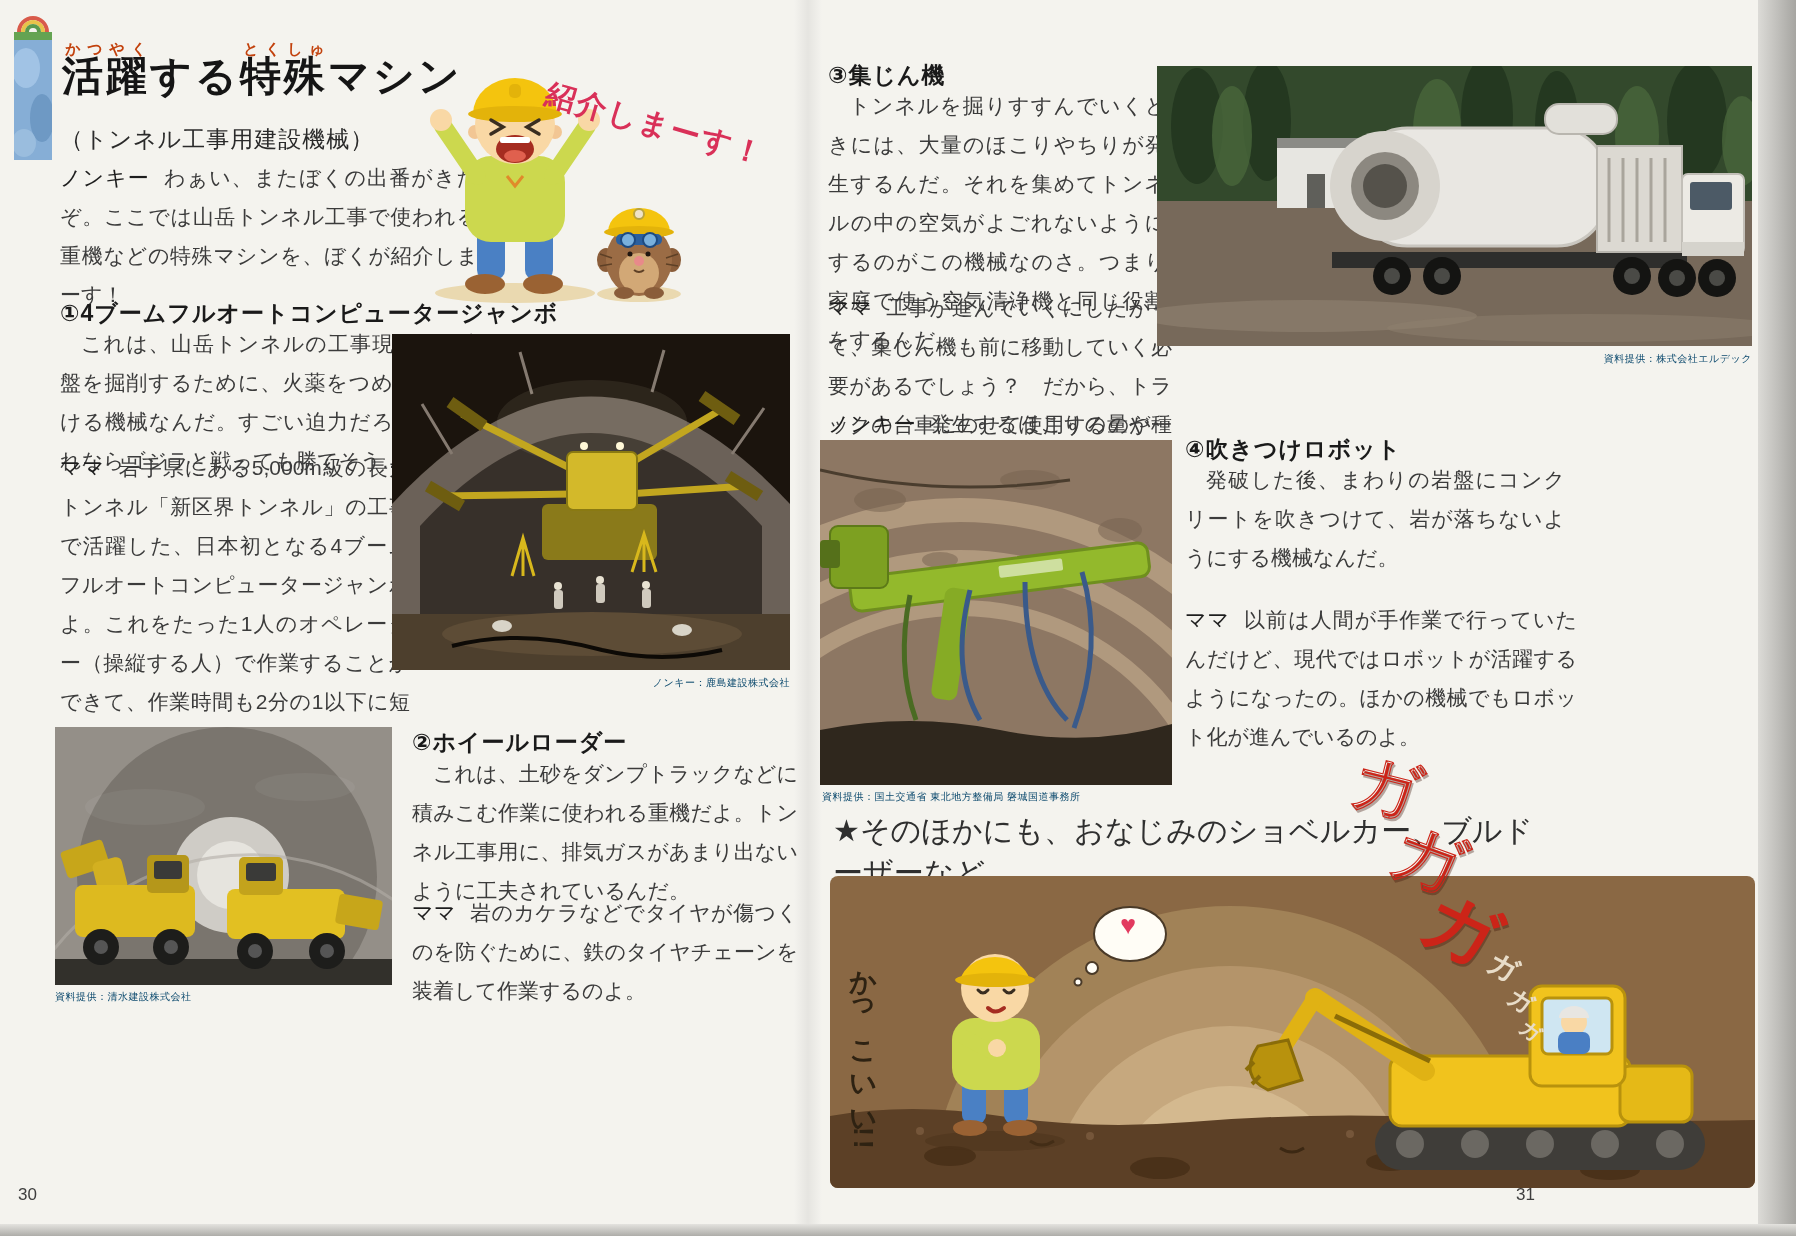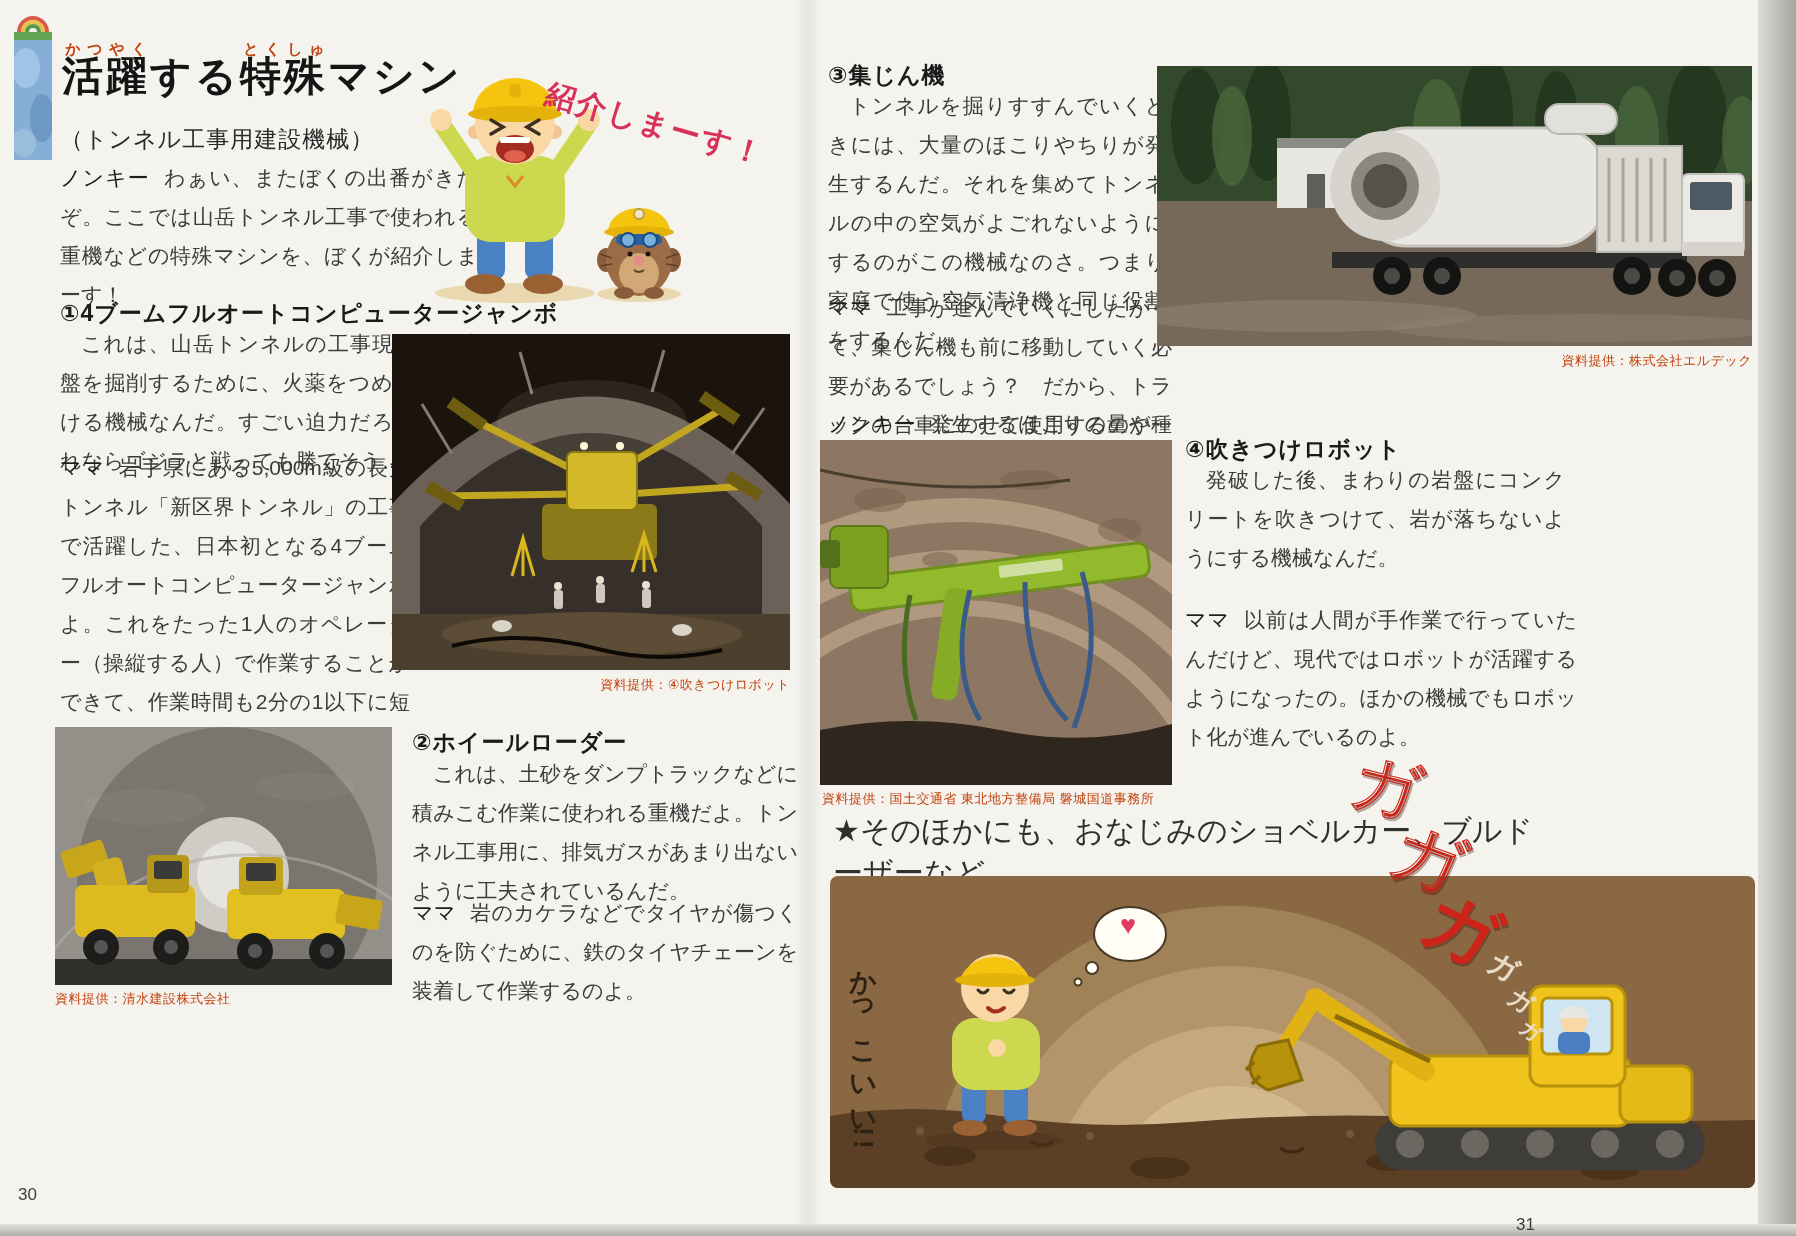--- a/index.html
+++ b/index.html
@@ -11,21 +11,21 @@
   .edge-bottom{left:0;top:1224px;width:1796px;height:12px;background:linear-gradient(#e4e3df,#aeadA9);}
   .gutter{left:794px;top:0;width:28px;height:1236px;background:linear-gradient(90deg,rgba(0,0,0,0),rgba(0,0,0,.06),rgba(0,0,0,0));}
   
   .title{left:62px;top:42px;font-size:41px;font-weight:bold;color:#151515;letter-spacing:3px;}
   .title ruby rt{font-size:15px;font-weight:bold;letter-spacing:0;color:#c2410c;}
   .subtitle{left:60px;top:124px;font-size:23px;color:#2a2a2a;letter-spacing:1px;}
   .txt{font-size:21px;line-height:39px;text-align:justify;color:#3b3b3b;}
   .txt .speaker{font-weight:normal;color:#1d1d1d;margin-right:14px;}
   .indent{text-indent:1em;}
   .heading{font-size:23px;font-weight:bold;color:#1a1a1a;letter-spacing:1px;}
-  .credit{font-size:13px;color:#c2410c;letter-spacing:.5px;}
+  .credit{font-size:10px;color:#0c4a6e;letter-spacing:.5px;}
   .pagenum{font-size:17px;color:#3e3e3e;}
   .photo{overflow:hidden;background:#222;}
   .photo svg{display:block;}
   
   .shoukai{left:552px;top:74px;font-size:30px;font-weight:800;color:#d93058;letter-spacing:2px;
            transform:rotate(16deg);transform-origin:left top;white-space:nowrap;}
   
   .footnote{font-size:30px;color:#2f2f2f;line-height:42px;}
   .footnote .l2{padding-left:24px;}
   
@@ -152,21 +152,21 @@
       <circle cx="166" cy="252" r="4" fill="#e8e2d2"></circle>
       <circle cx="208" cy="246" r="4" fill="#e8e2d2"></circle>
       <circle cx="254" cy="251" r="4" fill="#e8e2d2"></circle>
       <path d="M120,242 L131,204 L142,242 M131,204 L131,242" stroke="#d8b81c" stroke-width="3" fill="none"></path>
       <path d="M240,238 L252,200 L264,238 M252,200 L252,238" stroke="#d8b81c" stroke-width="3" fill="none"></path>
       <path d="M60,312 q70,-18 150,4 q60,14 120,0" stroke="#0d0a06" stroke-width="4" fill="none"></path>
       <ellipse cx="110" cy="292" rx="10" ry="6" fill="#d8d4c8"></ellipse>
       <ellipse cx="290" cy="296" rx="10" ry="6" fill="#d8d4c8"></ellipse>
     </svg>
   </div>
-  <div class="abs credit" style="left:392px;top:676px;width:398px;text-align:right;">資料提供：④吹きつけロボット</div>
+  <div class="abs credit" style="left:392px;top:676px;width:398px;text-align:right;">ノンキー：鹿島建設株式会社</div>
 
   <div class="abs photo" style="left:55px;top:727px;width:337px;height:258px;">
     <svg width="337" height="258" viewBox="0 0 337 258">
       <rect width="337" height="258" fill="#6e6962"></rect>
       <circle cx="170" cy="145" r="250" fill="#948f88"></circle>
       <circle cx="172" cy="150" r="150" fill="#7a756e"></circle>
       <circle cx="176" cy="148" r="58" fill="#cfccc6"></circle>
       <circle cx="176" cy="148" r="34" fill="#e6e4de"></circle>
       <path d="M-20,250 a250,250 0 0 1 380,-60" fill="none" stroke="#b3aea6" stroke-width="3" opacity=".6"></path>
       <rect x="0" y="232" width="337" height="26" fill="#32302b"></rect>
@@ -382,15 +382,15 @@
 
   <div class="abs v-speech">かっこいい!!</div>
   <div class="abs heart">♥</div>
   <div class="sfx" style="left:1352px;top:752px;font-size:68px;transform:rotate(14deg);">ガ</div>
   <div class="sfx" style="left:1392px;top:822px;font-size:72px;transform:rotate(20deg);">ガ</div>
   <div class="sfx" style="left:1424px;top:892px;font-size:74px;transform:rotate(26deg);">ガ</div>
   <div class="sfx-sm" style="left:1488px;top:952px;font-size:30px;transform:rotate(28deg);color:#e8dcc8;">ガ</div>
   <div class="sfx-sm" style="left:1508px;top:988px;font-size:25px;transform:rotate(32deg);color:#e8dcc8;">ガ</div>
   <div class="sfx-sm" style="left:1520px;top:1020px;font-size:21px;transform:rotate(36deg);color:#e8dcc8;">ガ</div>
 
-  <div class="abs pagenum" style="left:1516px;top:1215px;text-align:center;">31</div>
+  <div class="abs pagenum" style="left:1516px;top:1185px;text-align:center;">31</div>
 
 </div>
 
 </body></html>

